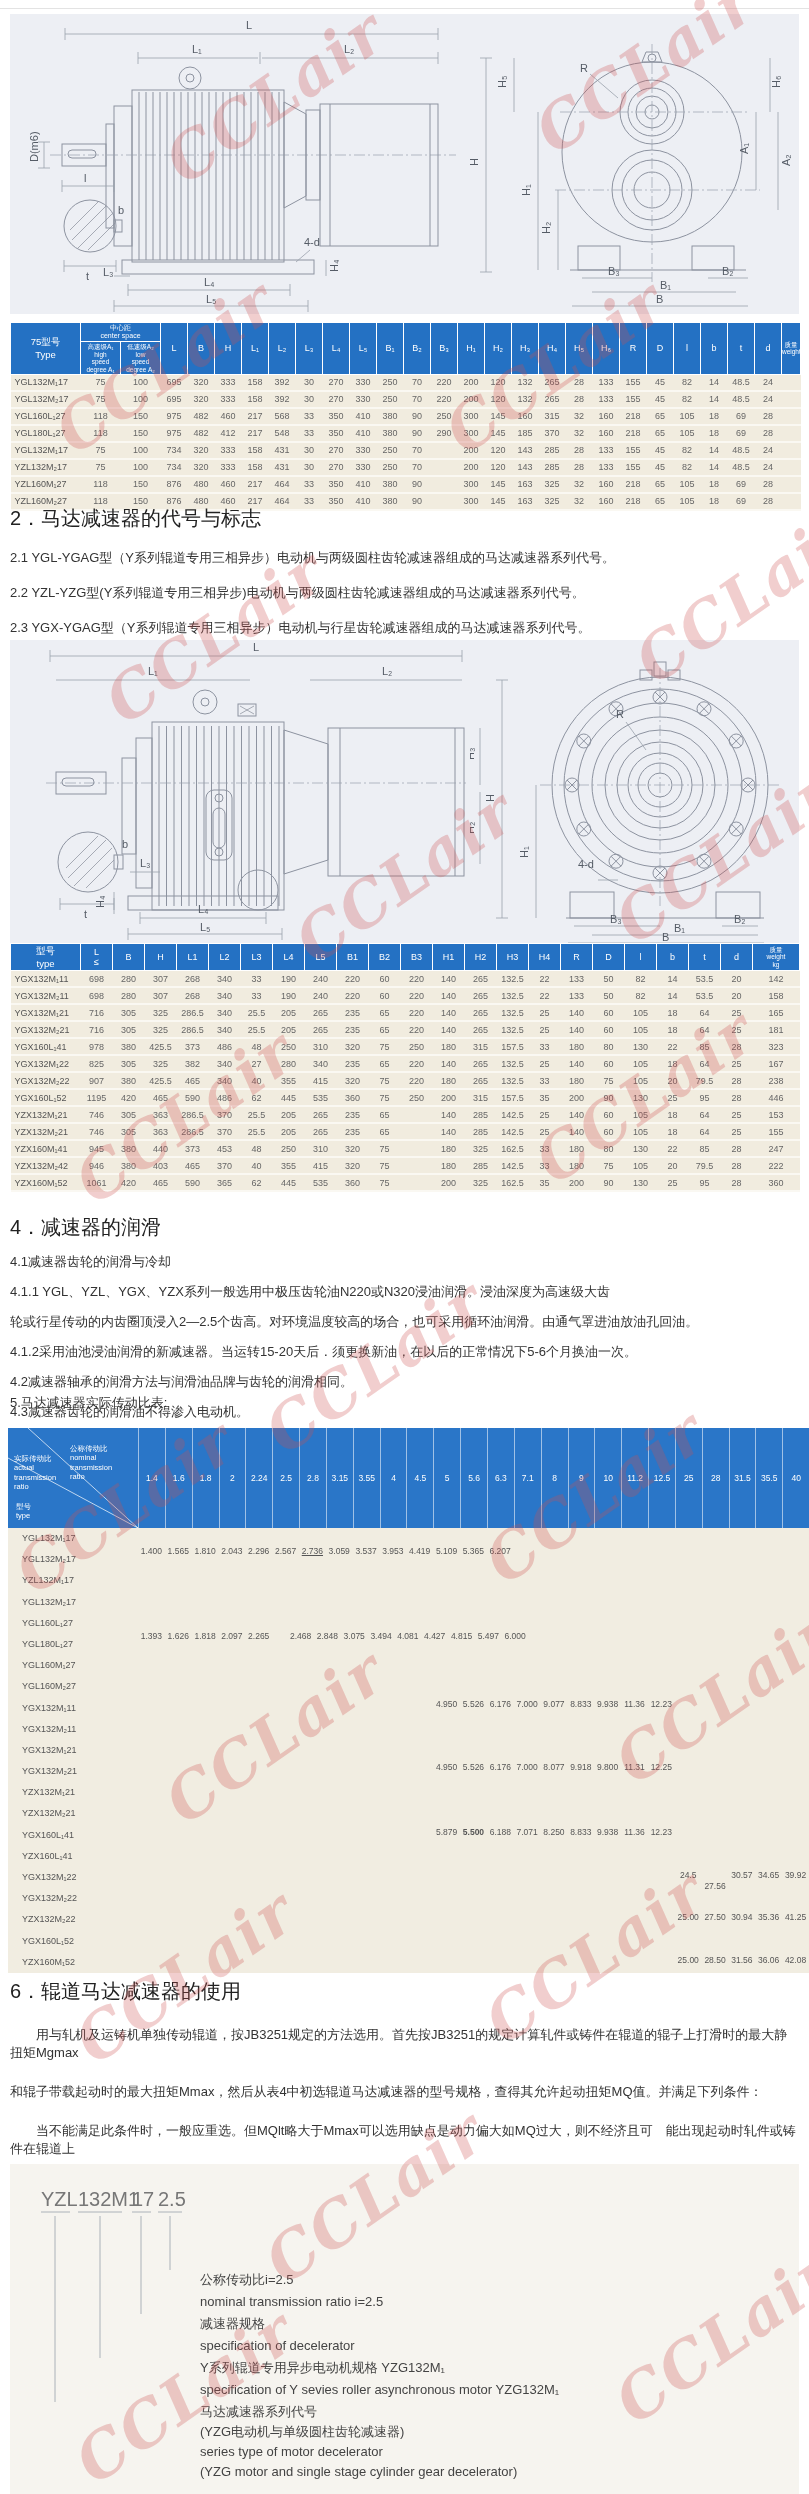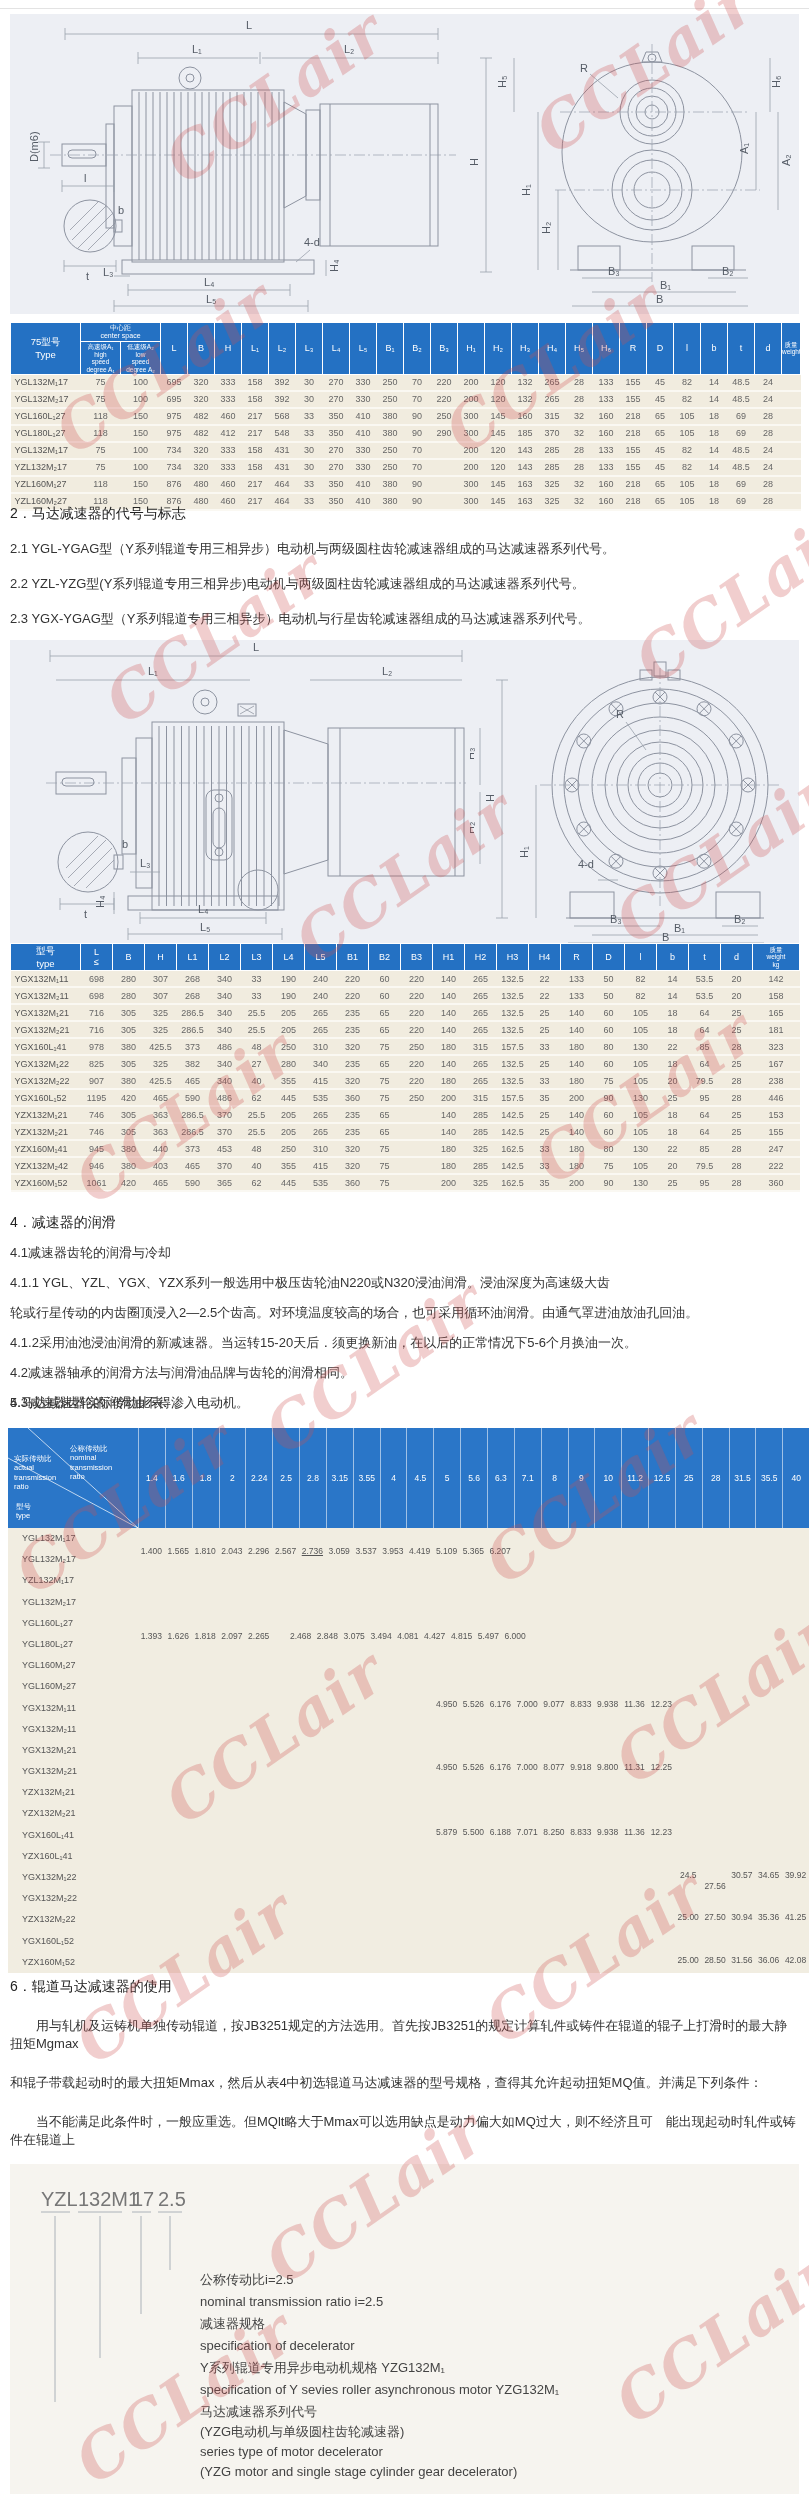--- a/index.html
+++ b/index.html
@@ -19,21 +19,21 @@
   .dims-table{border-collapse:collapse;table-layout:fixed;width:789px;}
   .dims-table th{background:#2471c3;color:#fff;font-weight:normal;border:1px solid #ffffff;
                  white-space:pre-line;padding:1px 0;vertical-align:middle;}
   .thbig{font-size:9.5px;} .thdim{font-size:9px;} .thsmall{font-size:7px;line-height:1.15;}
   .thtiny{font-size:6.5px;line-height:1.15;}
   .dims-table td{background:#f1ecdf;border-bottom:2px solid #faf8f2;font-size:9px;color:#666;
                  text-align:center;height:15px;padding:0;overflow:hidden;white-space:nowrap;}
   .dims-table td.tdtype{text-align:left;padding-left:4px;color:#555;}
   #table1-host{top:322px;} #table2-host{top:943px;}
   
-  .sec .h{font-size:14px;color:#222;}
+  .sec .h{font-size:20px;color:#222;}
   .sec .l{font-size:13px;color:#333;}
   #section2{top:505px;} #section2 .l{margin-top:17px;}
   #section2 .h{margin-bottom:7px;}
   #section4{top:1214px;} #section4 .l{margin-top:12px;}
   #s5h{position:absolute;left:10px;top:1394px;font-size:13px;color:#333;}
   #section6{top:1978px;} #section6 .l{margin-top:21px;}
   
   #ratio-host{top:1428px;left:8px;width:801px;}
   .ratio-head{display:flex;height:100px;}
   .corner{width:130px;position:relative;background:#2a76c8;color:#fff;}
@@ -1183,21 +1183,21 @@
           <span style="width: 26.84px;">6.176</span>
           <span style="width: 26.84px;">7.000</span>
           <span style="width: 26.84px;">8.077</span>
           <span style="width: 26.84px;">9.918</span>
           <span style="width: 26.84px;">9.800</span>
           <span style="width: 26.84px;">11.31</span>
           <span style="width: 26.84px;">12.25</span>
         </div>
         <div class="rvals" style="top: 299px; left: 425.24px;">
           <span style="width: 26.84px;">5.879</span>
-          <span style="width: 26.84px;">5.500</span>
+          <span style="width: 26.84px; font-weight: bold;">5.500</span>
           <span style="width: 26.84px;">6.188</span>
           <span style="width: 26.84px;">7.071</span>
           <span style="width: 26.84px;">8.250</span>
           <span style="width: 26.84px;">8.833</span>
           <span style="width: 26.84px;">9.938</span>
           <span style="width: 26.84px;">11.36</span>
           <span style="width: 26.84px;">12.23</span>
         </div>
         <div class="rvals" style="top: 342px; left: 666.8px;">
           <span style="width: 26.84px;">24.5</span>

